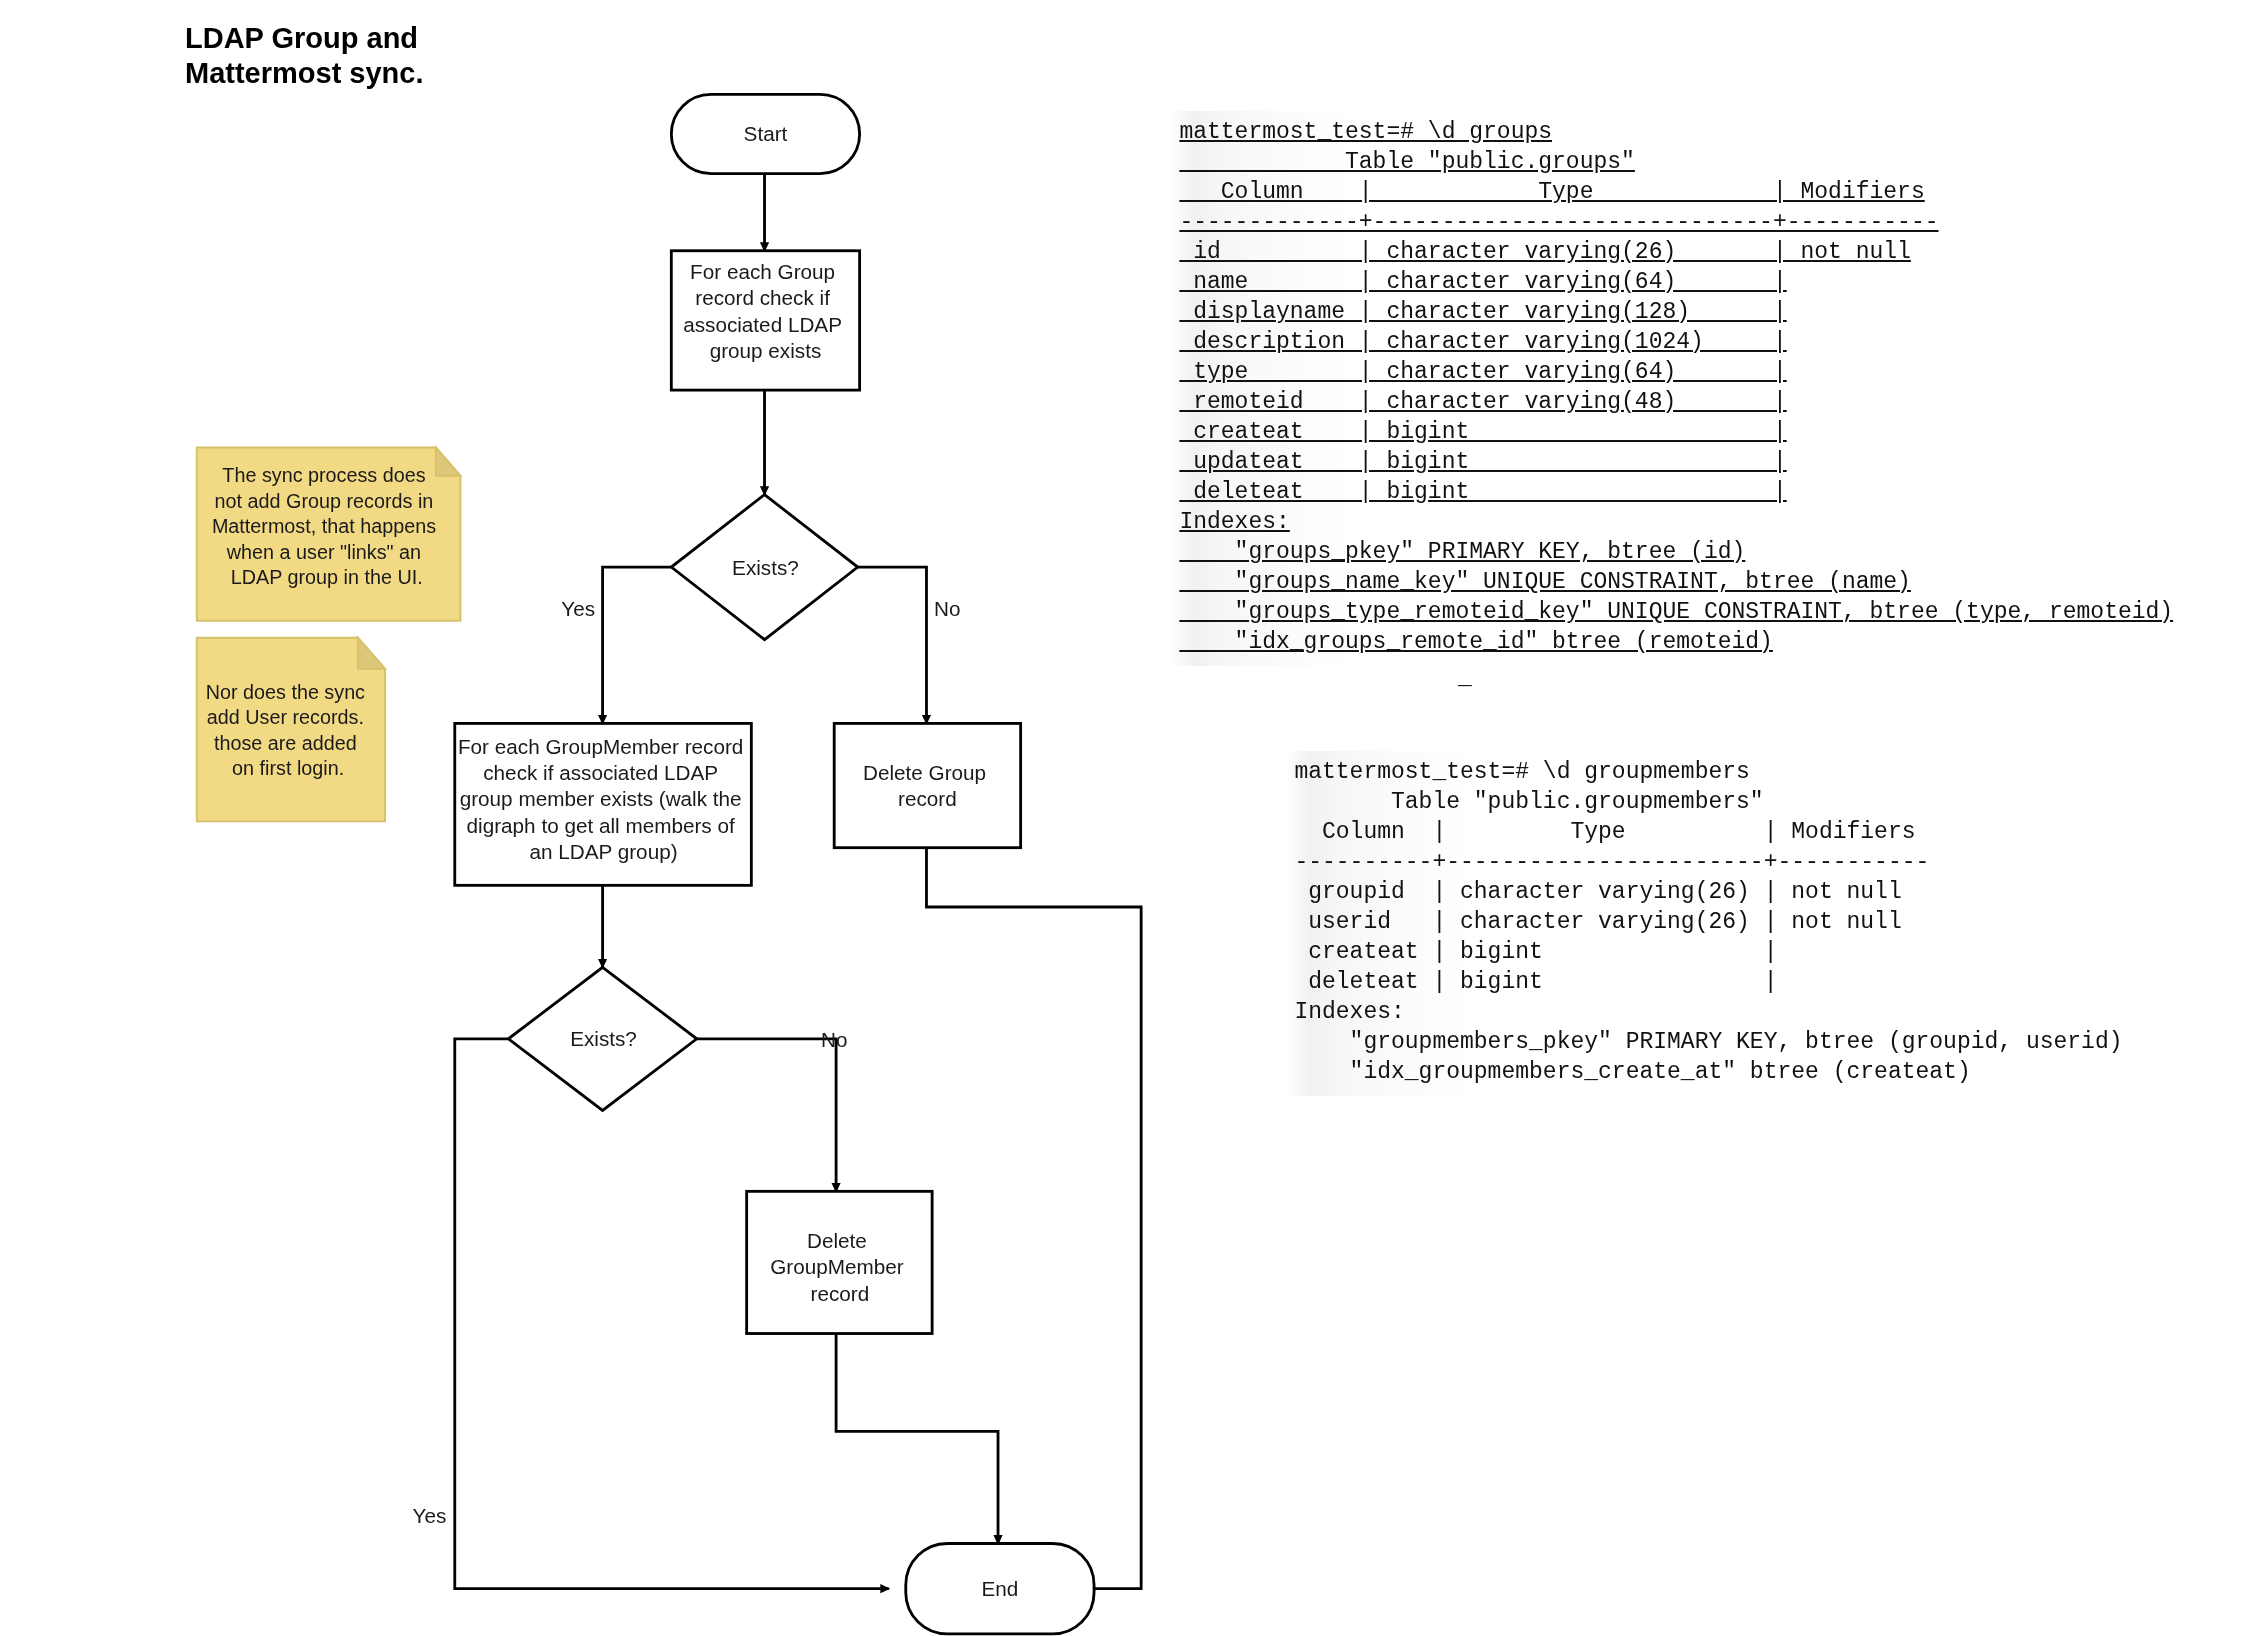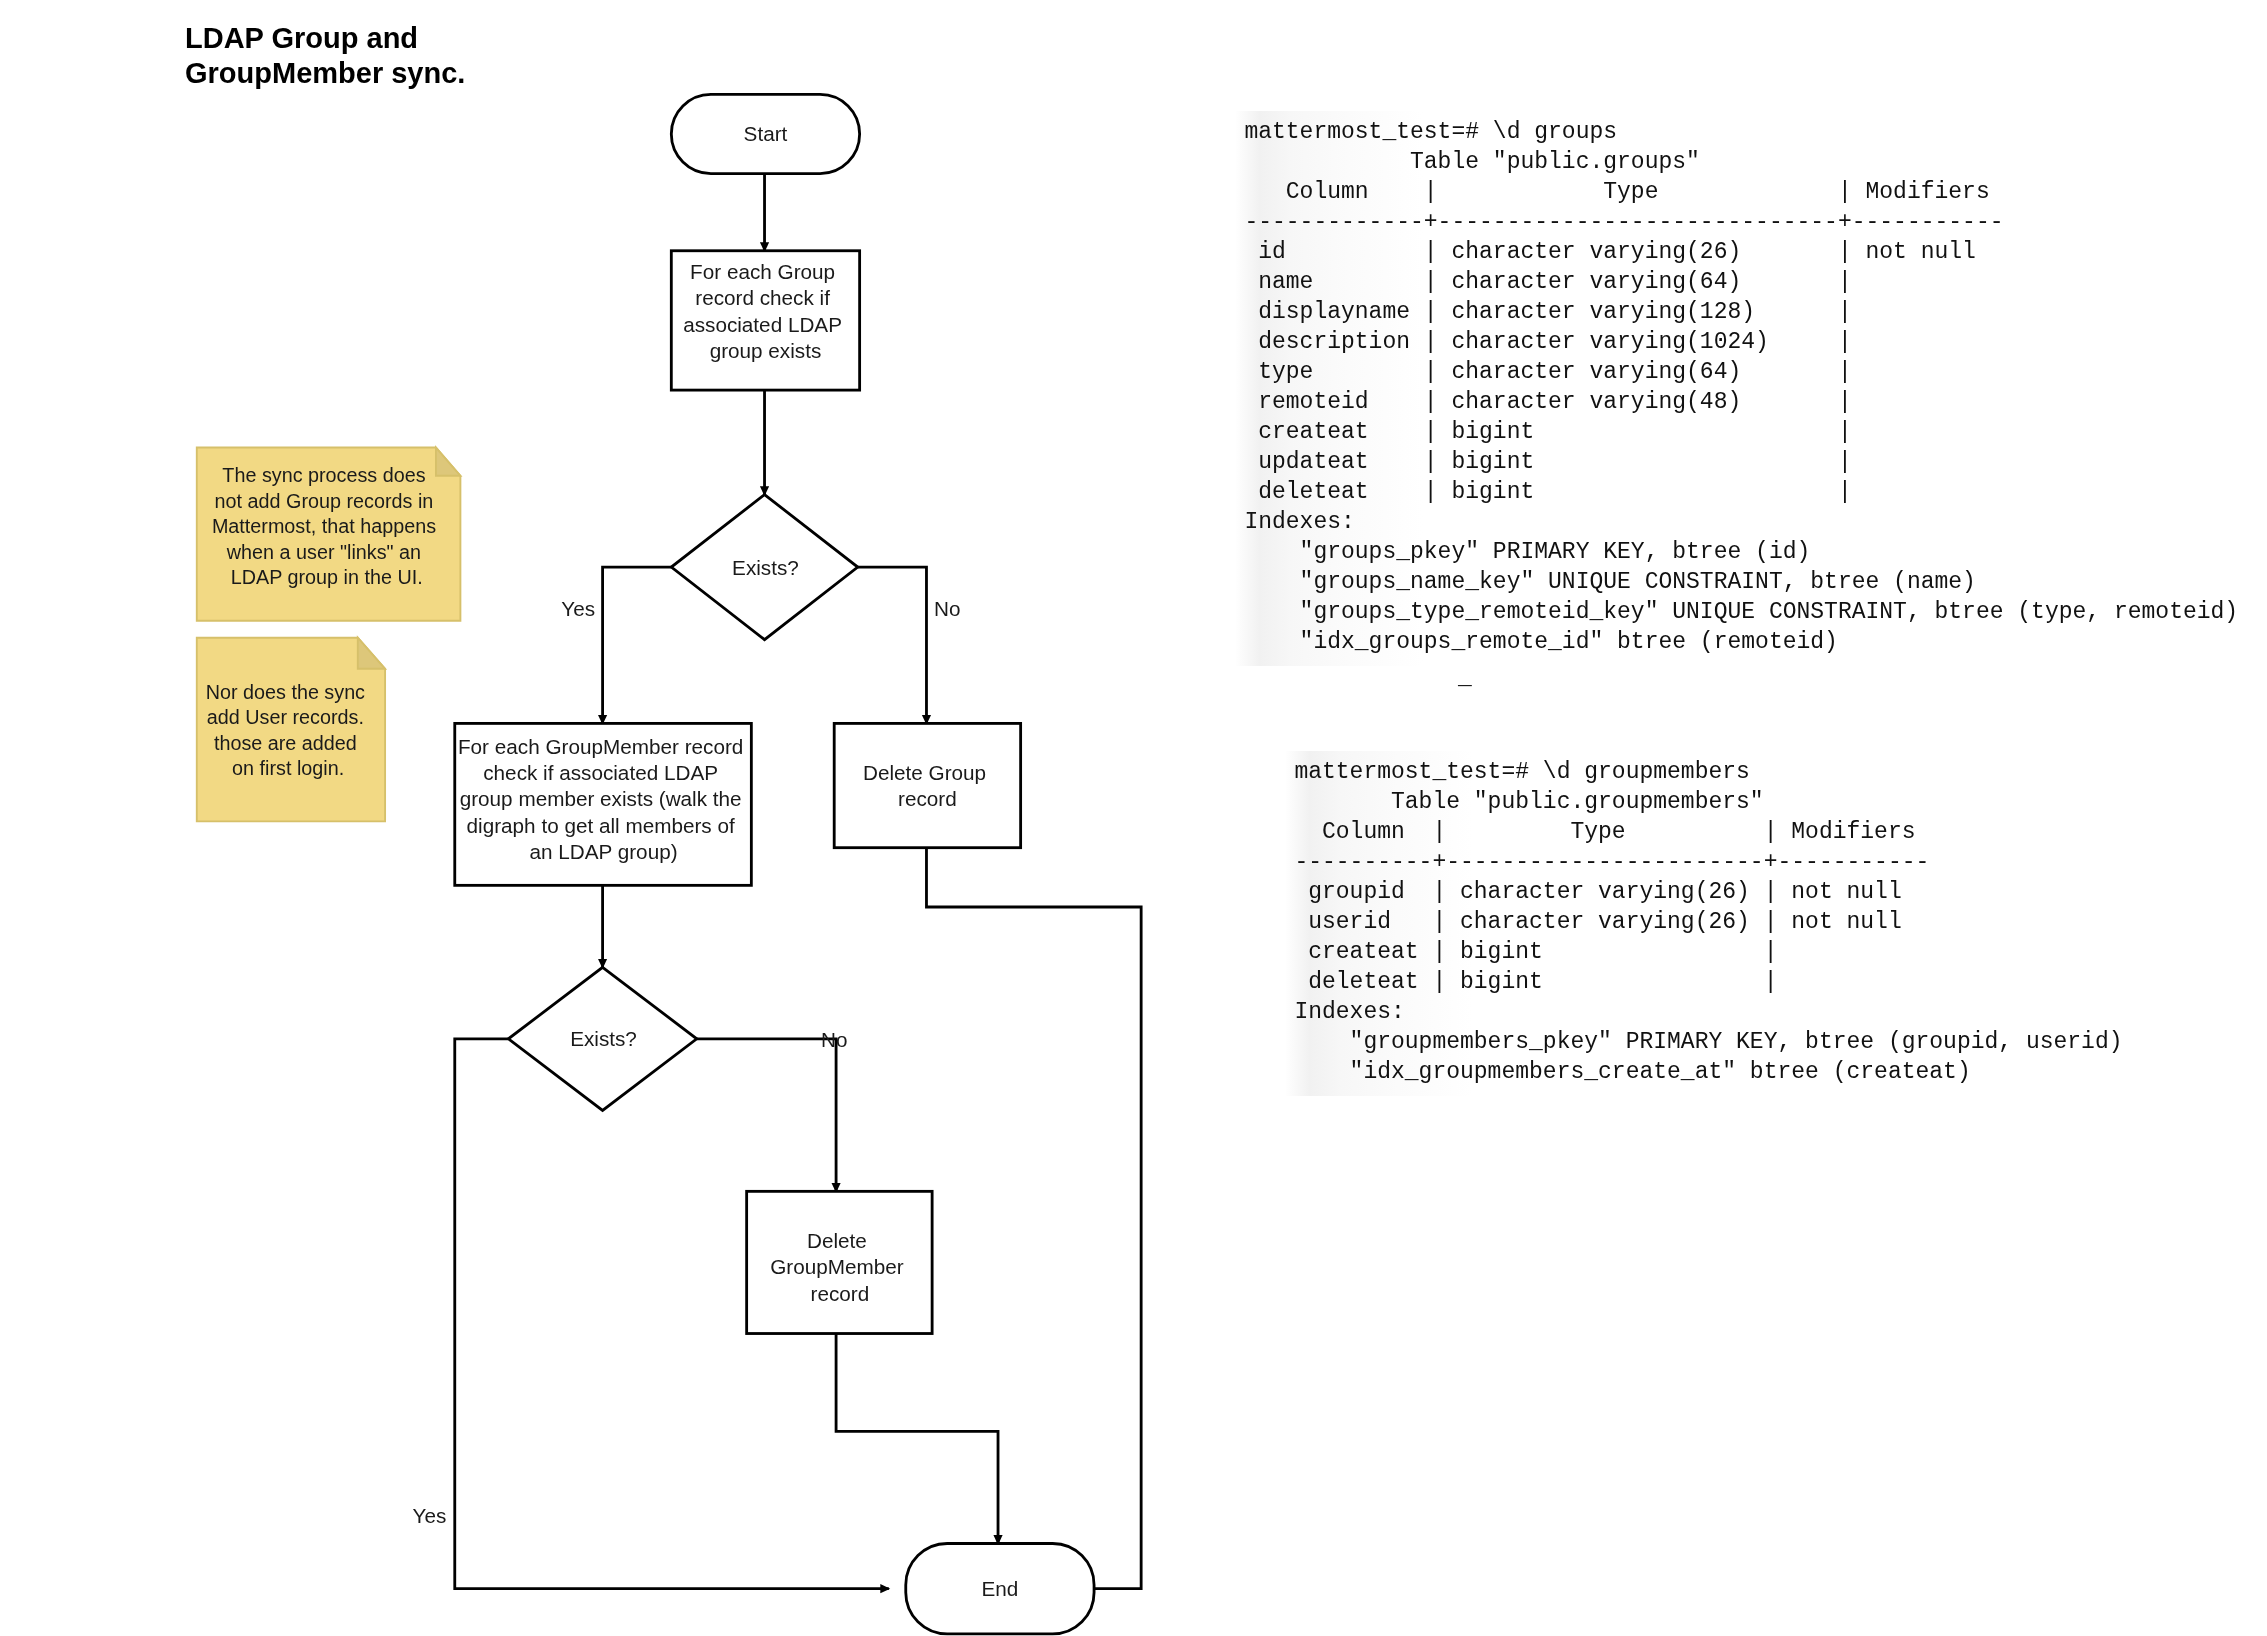--- a/index.html
+++ b/index.html
@@ -31,33 +31,33 @@
     font-size:21px;fill:#1a1a1a;text-anchor:middle;
   }
   .term{
     position:absolute;
     font-family:"Liberation Mono","DejaVu Sans Mono",monospace;
     font-size:23px;line-height:30px;color:#111111;
     white-space:pre;
     background:linear-gradient(to right,#ffffff 0px,#f1f1f1 24.5px,#f7f7f7 56px,#fbfbfb 113px,#ffffff 188px);
     padding:5.6px 9.4px 9.4px 9.4px;
   }
-  #terminal-groups{left:1235px;top:111px;}
+  #terminal-groups{left:1170px;top:111px;text-decoration:underline;}
   #terminal-groupmembers{left:1285px;top:751px;}
   #terminal-cursor{
     position:absolute;left:1458px;top:665px;
     font-family:"Liberation Mono","DejaVu Sans Mono",monospace;
     font-size:23px;color:#111111;
   }
 </style>
 </head>
 <body>
 
 <div id="diagram-title">LDAP Group and
-GroupMember sync.</div>
+Mattermost sync.</div>
 
 <svg id="flow" viewBox="0 0 1300 1738">
 
   <defs>
     <marker id="arrow" markerWidth="11" markerHeight="11" refX="9" refY="5.5" orient="auto" markerUnits="userSpaceOnUse">
       <path d="M0,0.6 L10.5,5.5 L0,10.4 z" fill="#000000"></path>
     </marker>
   </defs>
 
   <path class="conn" d="M812,184 L812,266" marker-end="url(#arrow)"></path>

